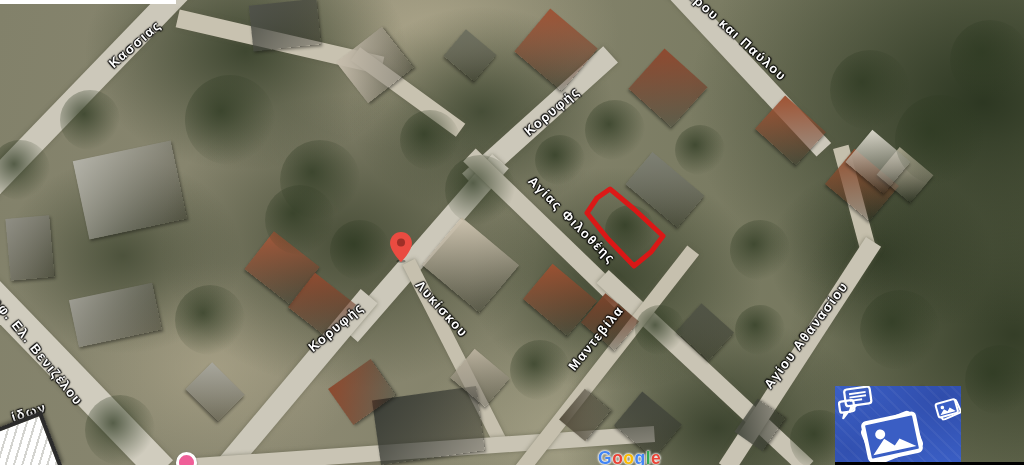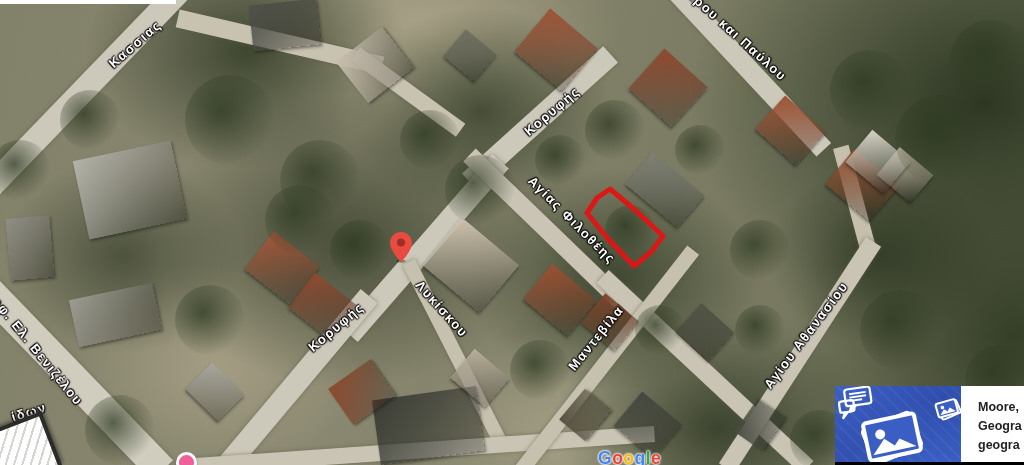--- a/index.html
+++ b/index.html
@@ -205,21 +205,16 @@
           <path d="M13 43 L27 29 L36 38 L42 32 L57 43 Z" fill="#fff"></path>
         </g>
       </svg>
       <svg class="wicon" style="left:100px;top:13px;width:26px;height:20px;transform:rotate(-16deg);" viewBox="0 0 26 20">
         <rect x="4" y="4" width="20" height="14" rx="2" fill="#3A5EC4" stroke="#fff" stroke-width="2" transform="rotate(-8 14 11)"></rect>
         <rect x="2" y="2" width="20" height="14" rx="2" fill="#3A5EC4" stroke="#fff" stroke-width="2"></rect>
         <circle cx="8" cy="7" r="1.8" fill="#fff"></circle>
         <path d="M4 14 L9 9 L12 12 L15 9 L20 14 Z" fill="#fff"></path>
       </svg>
     </div>
-    <div id="attribution-panel">
-        <div>Moore,</div>
-        <div>Geogra</div>
-        <div>geogra</div>
-      </div>
     <div id="widget-bottom-strip"></div>
   </div>
 
 </div>
 
 </body></html>

